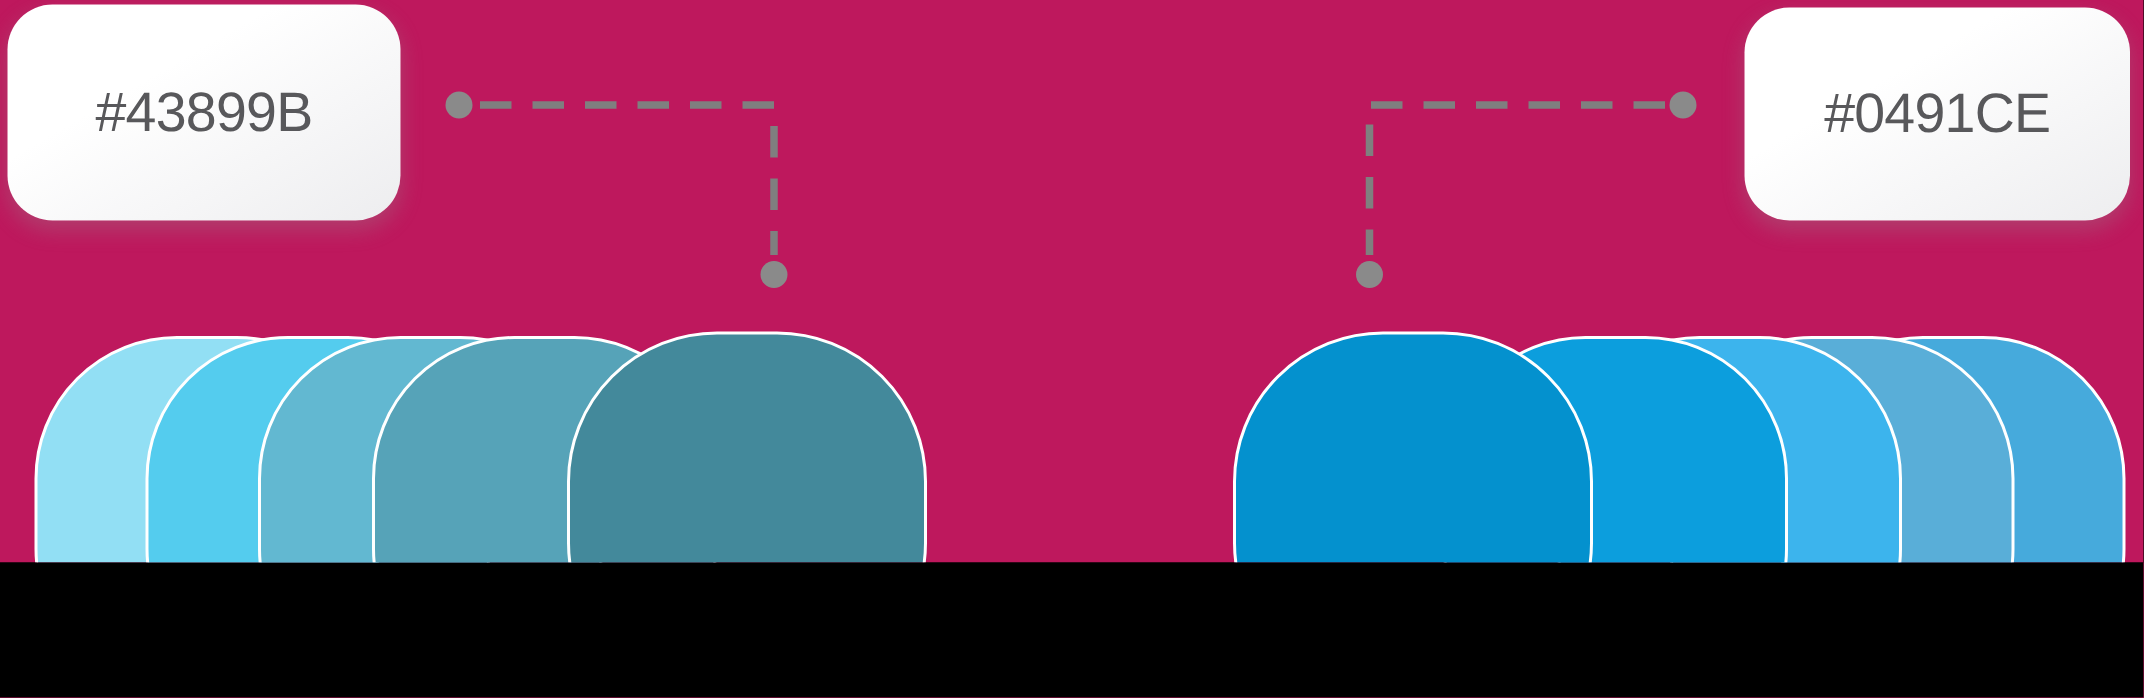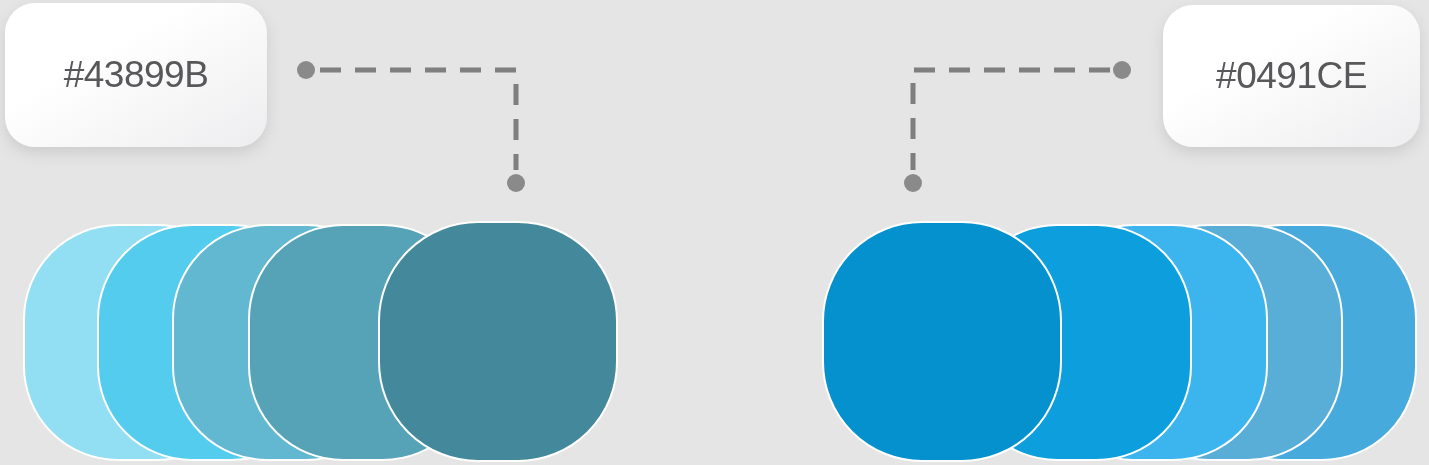--- a/index.html
+++ b/index.html
@@ -4,22 +4,22 @@
 <style>
   html, body {
     margin: 0;
     padding: 0;
     background: #000;
     font-family: "Liberation Sans", sans-serif;
   }
   .canvas {
     position: relative;
     width: 1429px;
-    height: 465px;
-    background: #e5e5e5;
+    height: 375px;
+    background: #be185d;
     overflow: hidden;
   }
 
   
   .callout {
     position: absolute;
     display: flex;
     flex-direction: column;
     align-items: center;
     justify-content: center;

